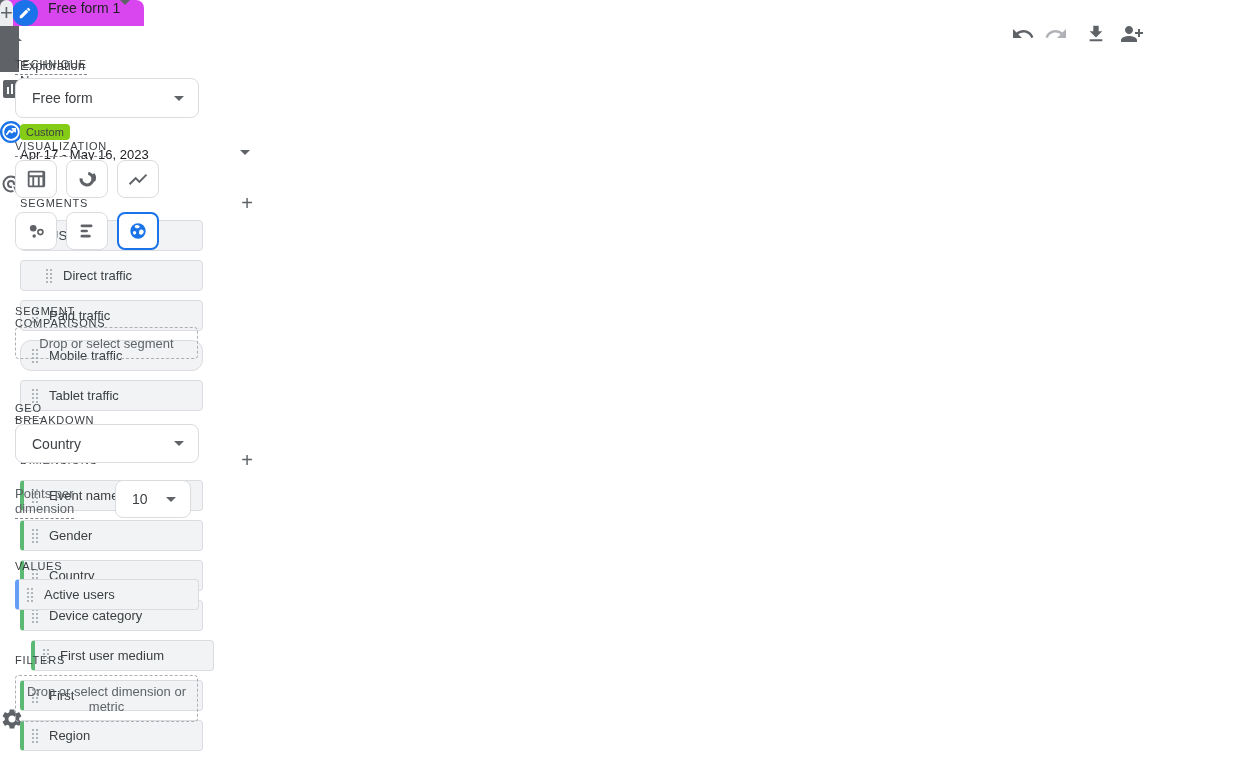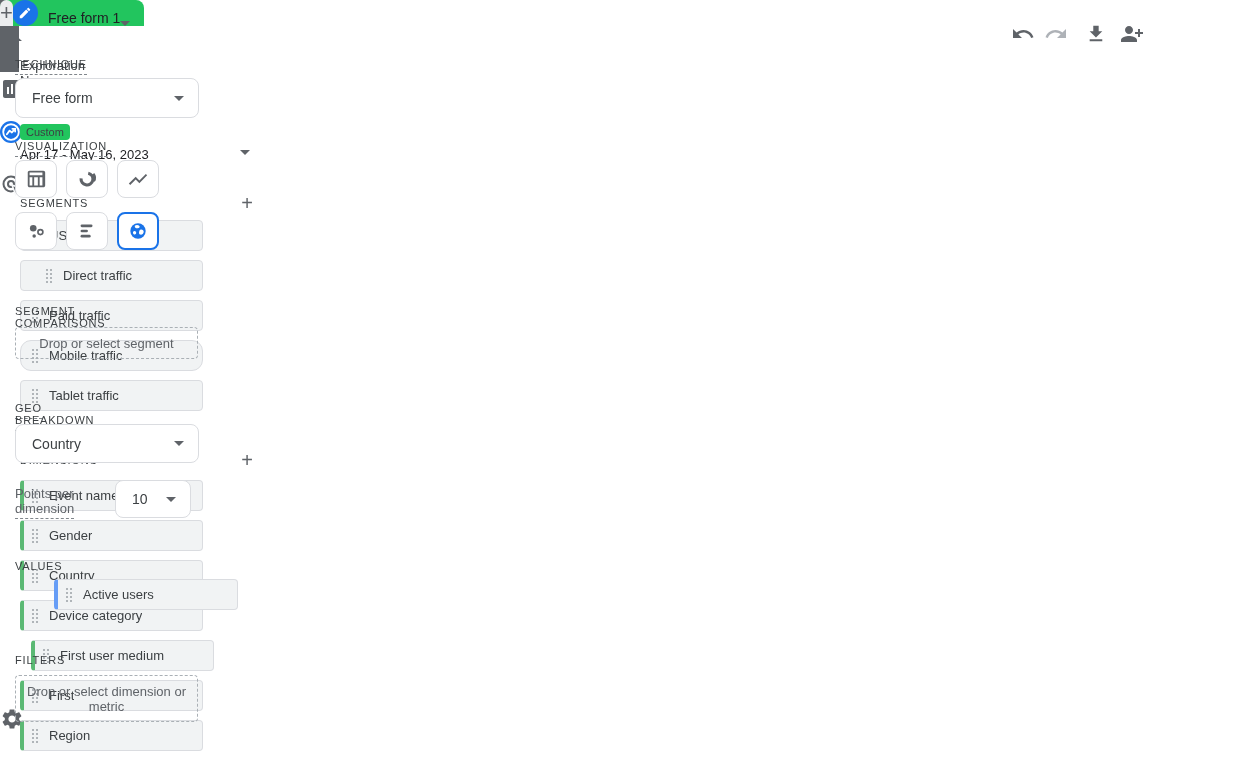--- a/index.html
+++ b/index.html
@@ -46,22 +46,22 @@
 
   .viz-btn { position:absolute; width:42px; height:38px; border:1px solid #dadce0; border-radius:8px;
     background:#fff; display:flex; align-items:center; justify-content:center; cursor:pointer; }
   .viz-btn.selected { border:2px solid #1a73e8; }
 
   
   #main-strip { left:506; top:10; width:742; height:46; background:#f1f3f4; }
   #main-bg { left:506; top:56; width:742; height:705; background:#f8f9fa; }
   #main-card { left:523; top:56; width:690; height:686; background:#fff; }
 
-  #tab-active { left:525; top:18; width:184; height:38; background:#22c55e; border-radius:8px 8px 0 0;
-    display:flex; align-items:flex-end; padding:0 14px 0 12px; cursor:pointer; z-index:2; }
+  #tab-active { left:525; top:18; width:184; height:38; background:#d946ef; border-radius:8px 8px 0 0;
+    display:flex; align-items:flex-start; padding:0 14px 0 12px; cursor:pointer; z-index:2; }
   #tab-pencil { width:26px; height:26px; border-radius:50%; background:#1a73e8;
     display:flex; align-items:center; justify-content:center; margin-right:10px; }
   #tab-label { font-size:14px; color:#202124; }
   #tab-active .caret { margin-left:auto; }
   #tab-new { left:710; top:20; width:48; height:36; background:#ebedee; border-radius:8px 8px 0 0;
     display:flex; align-items:center; justify-content:center; font-size:22px; color:#5f6368; cursor:pointer; z-index:2; }
 
   .tool-icon { position:absolute; top:22px; width:24px; height:24px; cursor:pointer; }
   #saved-pill { left:1150; top:23; width:66px; height:24px; background:#fff; border:1px solid #dadce0;
     border-radius:12px; display:flex; align-items:center; padding:0 10px 0 6px; cursor:pointer; }
@@ -112,21 +112,21 @@
     <span>Variables</span>
     <div class="minimize-btn"></div>
   </div>
 
   <div class="abs" style="left:20px;top:58px;font-size:13px;color:#3c4043">Exploration Name:</div>
   <div class="abs" style="left:20px;top:78px;font-size:14px;color:#202124">Free form</div>
 
   <div class="divider" style="top:108px"></div>
 
   <div class="abs" style="left:20px;top:122px">
-    <span style="display:inline-block;background:#22c55e;border-radius:4px;padding:2px 6px;font-size:11px;color:#3c4043">Custom</span>
+    <span style="display:inline-block;background:#84cc16;border-radius:4px;padding:2px 6px;font-size:11px;color:#3c4043">Custom</span>
     <div style="margin-top:7px;font-size:13px;color:#202124;white-space:nowrap">Apr 17 - May 16, 2023</div>
   </div>
   <span class="caret abs" style="left:240px;top:150px"></span>
 
   <div class="divider" style="top:176px"></div>
 
   <div class="sec-label" style="left:20px;top:197px">SEGMENTS</div>
   <div class="plus-btn" style="left:237px;top:193px">+</div>
   <div id="segments-list">
       <div class="chip" style="top: 220px;">
@@ -372,21 +372,21 @@
   </div>
   <div class="select-box" style="left:115px;top:480px;width:76px;height:38px">
     <span>10</span>
     <span class="caret"></span>
   </div>
 
   <div class="divider" style="top:544px"></div>
 
   <div class="sec-label" style="left:15px;top:560px">VALUES</div>
   <div id="values-list">
-      <div class="chip blue" style="top: 579px; left: 15px; width: 184px; margin-left: 39px;">
+      <div class="chip blue" style="top: 579px; left: 15px; width: 184px;">
         <svg class="drag" viewBox="0 0 8 16" width="8" height="16" fill="#9aa0a6">
           <circle cx="2" cy="2" r="1"></circle>
           <circle cx="6" cy="2" r="1"></circle>
           <circle cx="2" cy="6" r="1"></circle>
           <circle cx="6" cy="6" r="1"></circle>
           <circle cx="2" cy="10" r="1"></circle>
           <circle cx="6" cy="10" r="1"></circle>
           <circle cx="2" cy="14" r="1"></circle>
           <circle cx="6" cy="14" r="1"></circle>
         </svg>

